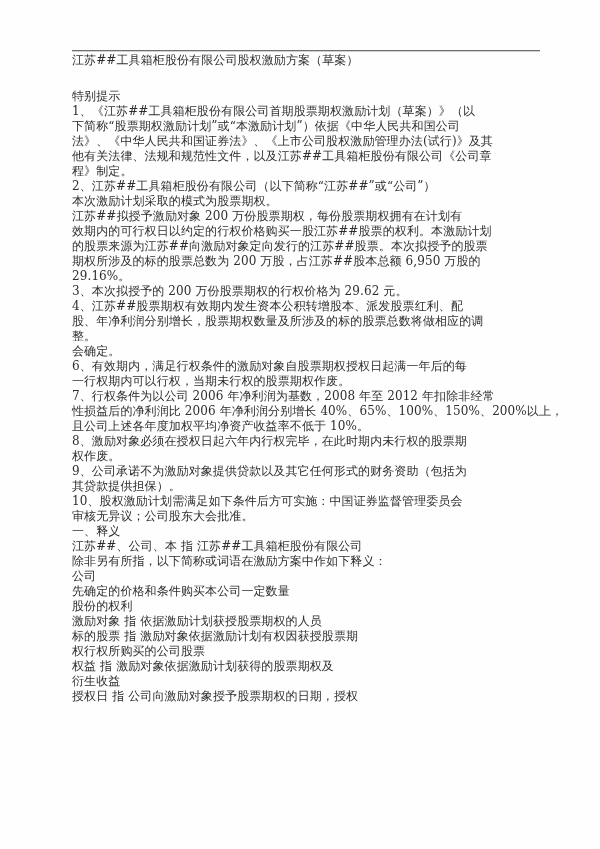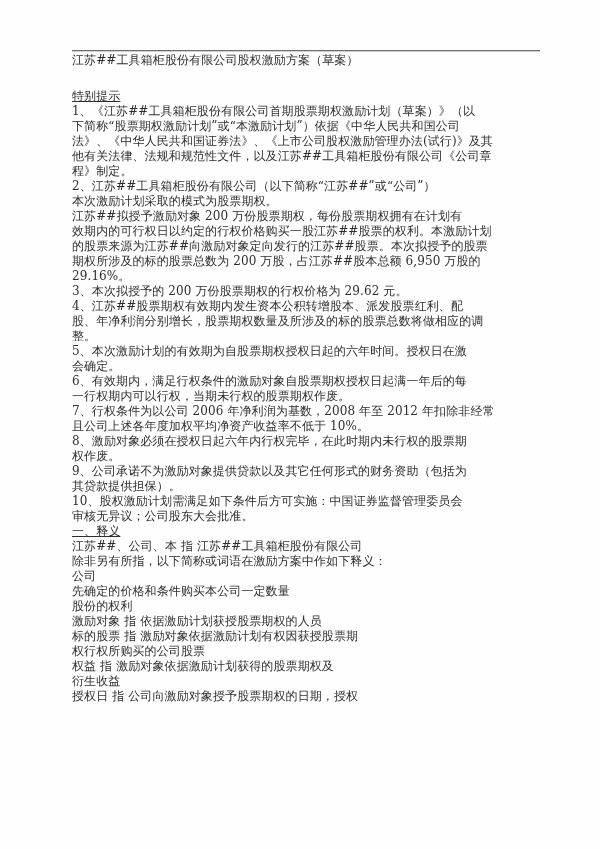--- a/index.html
+++ b/index.html
@@ -36,21 +36,20 @@
   .line {
     line-height: 15px;
     white-space: nowrap;
     letter-spacing: 0.1px;
   }
   .doc-title {
     margin-bottom: 21px;
   }
   .section-heading {
     font-weight: normal;
-    text-decoration: underline;
   }
 </style>
 </head>
 <body>
 
 <div class="page">
   <div class="header-rule"></div>
   <div class="content">
     <div class="line doc-title">江苏##工具箱柜股份有限公司股权激励方案（草案）</div>
     <div>
@@ -64,25 +63,25 @@
         <div class="line">本次激励计划采取的模式为股票期权。</div>
         <div class="line">江苏##拟授予激励对象 200 万份股票期权，每份股票期权拥有在计划有</div>
         <div class="line">效期内的可行权日以约定的行权价格购买一股江苏##股票的权利。本激励计划</div>
         <div class="line">的股票来源为江苏##向激励对象定向发行的江苏##股票。本次拟授予的股票</div>
         <div class="line">期权所涉及的标的股票总数为 200 万股，占江苏##股本总额 6,950 万股的</div>
         <div class="line">29.16%。</div>
         <div class="line">3、本次拟授予的 200 万份股票期权的行权价格为 29.62 元。</div>
         <div class="line">4、江苏##股票期权有效期内发生资本公积转增股本、派发股票红利、配</div>
         <div class="line">股、年净利润分别增长，股票期权数量及所涉及的标的股票总数将做相应的调</div>
         <div class="line">整。</div>
-        <div class="line">5、本次激励计划的有效期为自股票期权授权日起的六年时间。授权日在激</div>
         <div class="line">会确定。</div>
         <div class="line">6、有效期内，满足行权条件的激励对象自股票期权授权日起满一年后的每</div>
         <div class="line">一行权期内可以行权，当期未行权的股票期权作废。</div>
         <div class="line">7、行权条件为以公司 2006 年净利润为基数，2008 年至 2012 年扣除非经常</div>
+        <div class="line">性损益后的净利润比 2006 年净利润分别增长 40%、65%、100%、150%、200%以上，</div>
         <div class="line">且公司上述各年度加权平均净资产收益率不低于 10%。</div>
         <div class="line">8、激励对象必须在授权日起六年内行权完毕，在此时期内未行权的股票期</div>
         <div class="line">权作废。</div>
         <div class="line">9、公司承诺不为激励对象提供贷款以及其它任何形式的财务资助（包括为</div>
         <div class="line">其贷款提供担保）。</div>
         <div class="line">10、股权激励计划需满足如下条件后方可实施：中国证券监督管理委员会</div>
         <div class="line">审核无异议；公司股东大会批准。</div>
         <div class="line section-heading">一、释义</div>
         <div class="line">江苏##、公司、本 指 江苏##工具箱柜股份有限公司</div>
         <div class="line">除非另有所指，以下简称或词语在激励方案中作如下释义：</div>

